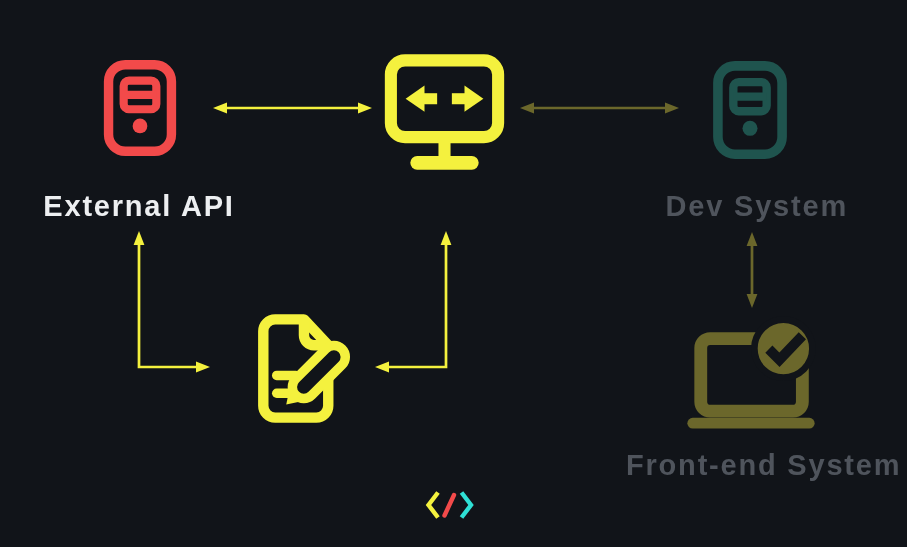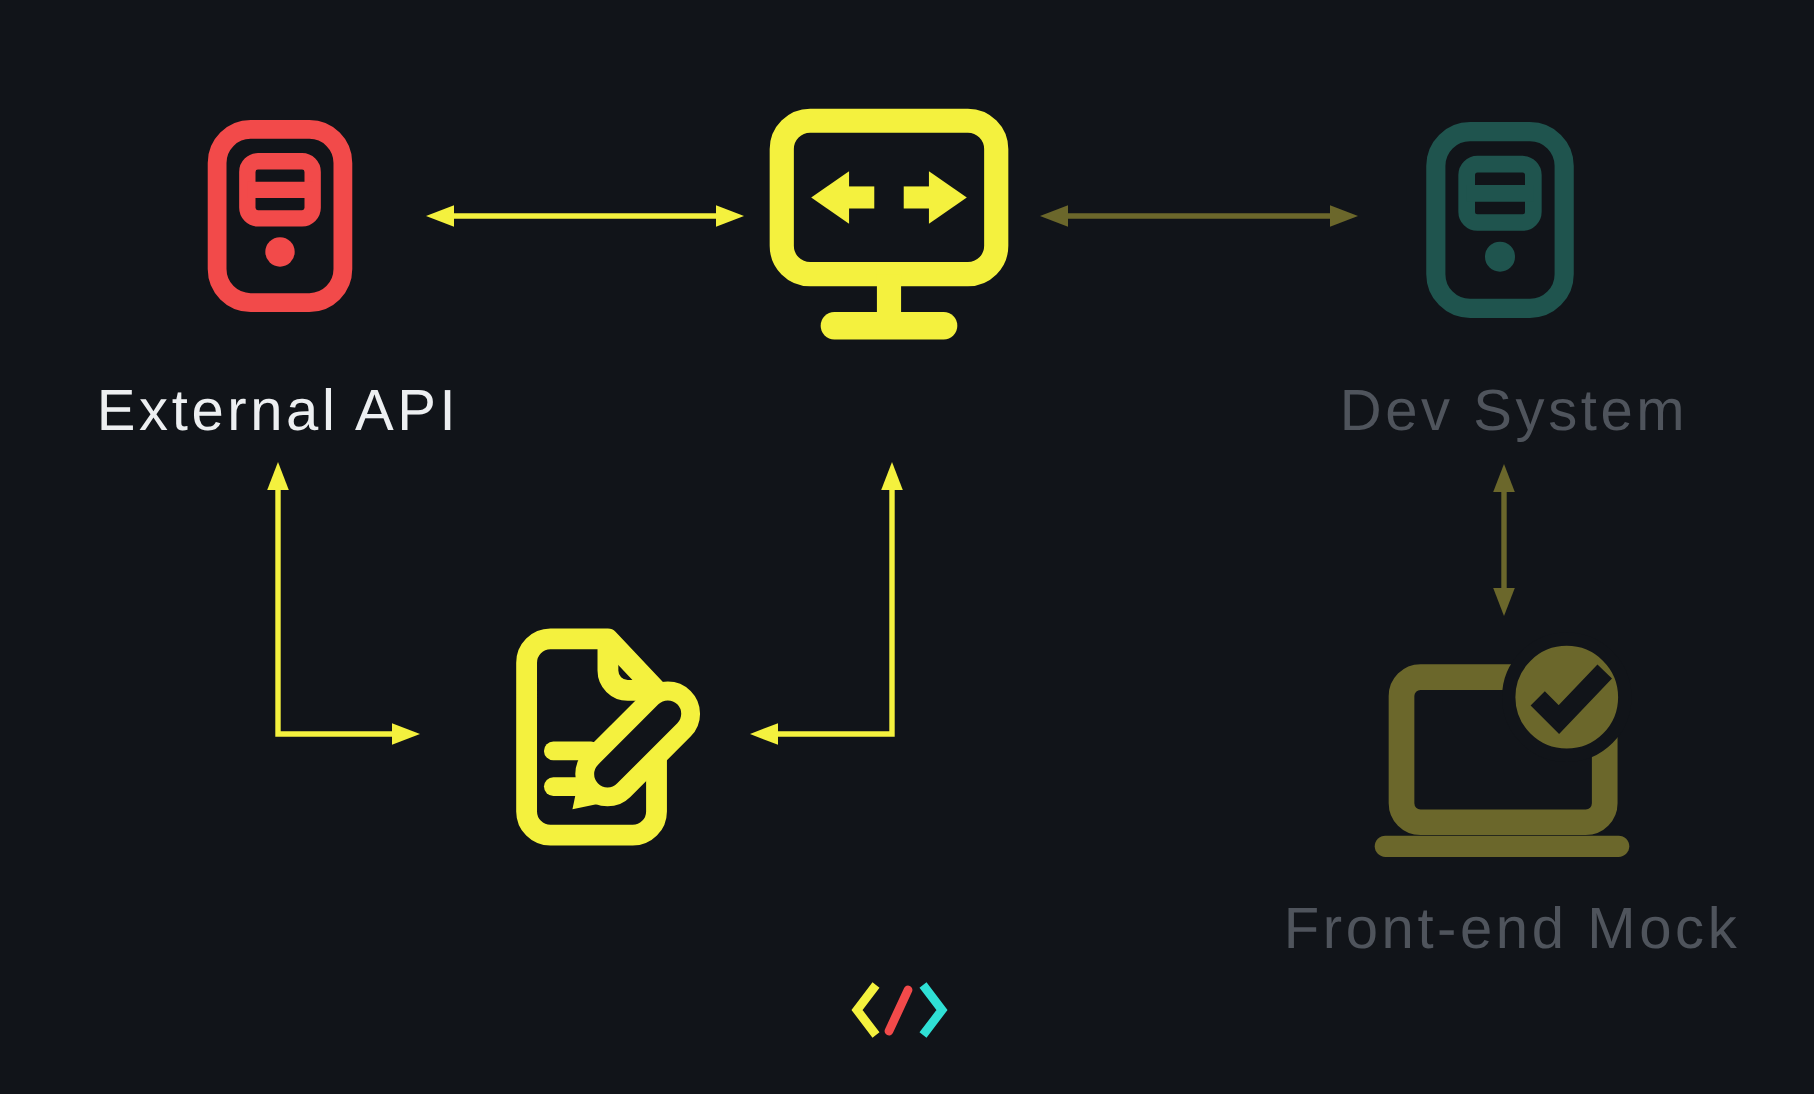--- a/index.html
+++ b/index.html
@@ -23,21 +23,21 @@
   .connectors polygon {
     fill: currentColor;
     stroke: none;
   }
   .icon { position: absolute; display: block; }
   .node-label {
     position: absolute;
     width: 260px;
     text-align: center;
     font-size: 29px;
-    font-weight: 400;
+    font-weight: 700;
     letter-spacing: 1.8px;
     line-height: 30px;
     white-space: nowrap;
   }
   .logo { position: absolute; }
 </style>
 </head>
 <body>
 
 <div class="stage" style="background-color: rgb(17, 20, 25);">
@@ -87,40 +87,40 @@
     <line x1="12" y1="16" x2="12" y2="20" stroke="currentColor" stroke-width="2.3"></line>
     <line x1="6.8" y1="20.9" x2="17.2" y2="20.9" stroke="currentColor" stroke-width="2.6" stroke-linecap="round"></line>
   </svg>
 
   <svg class="icon" style="left: 700px; top: 49px; color: rgb(31, 84, 78);" width="100" height="122" viewBox="0 0 24 24">
     <rect x="4.3" y="1.4" width="15.4" height="21.2" rx="4.1" fill="none" stroke="currentColor" stroke-width="2.3"></rect>
     <rect x="8" y="5.3" width="8" height="7" rx="1.3" fill="none" stroke="currentColor" stroke-width="2"></rect>
     <line x1="8" y1="8.8" x2="16" y2="8.8" stroke="currentColor" stroke-width="2"></line>
     <circle cx="12" cy="16.4" r="1.8" fill="currentColor"></circle>
   </svg>
-  <div class="node-label" style="left: 627px; top: 191px; color: rgb(79, 84, 92);">Dev System</div>
+  <div class="node-label" style="left: 588px; top: 191px; color: rgb(79, 84, 92); text-align: right;">Dev System</div>
 
   <svg class="icon" style="left: 240px; top: 306px; color: rgb(244, 241, 62);" width="119" height="125" viewBox="0 0 24 24">
     <path d="M12.9 2.1 H7.1 a2.4 2.4 0 0 0 -2.4 2.4 v15 a2.4 2.4 0 0 0 2.4 2.4 h8.3 a2.4 2.4 0 0 0 2.4 -2.4 V7.3 Z" fill="none" stroke="currentColor" stroke-width="2.1" stroke-linejoin="round"></path>
     <path d="M12.9 2.1 v3.2 a2 2 0 0 0 2 2 h2.9" fill="none" stroke="currentColor" stroke-width="2.1"></path>
     <line x1="7.4" y1="13.4" x2="11.2" y2="13.4" stroke="currentColor" stroke-width="1.9" stroke-linecap="round"></line>
     <line x1="7.4" y1="17" x2="9.9" y2="17" stroke="currentColor" stroke-width="1.9" stroke-linecap="round"></line>
     <g transform="rotate(-45 15.9 12.7)">
       <rect x="9.3" y="10.4" width="13.2" height="4.6" rx="2.3" stroke="currentColor" stroke-width="1.9" fill="#111419"></rect>
       <path d="M9.5 10.8 L6.6 12.7 L9.5 14.6 Z" fill="currentColor"></path>
     </g>
   </svg>
 
   <svg class="icon" style="left: 684px; top: 314px; color: rgb(107, 103, 43);" width="134" height="115" viewBox="0 0 24 20.6">
     <rect x="3" y="4.4" width="18.2" height="13" rx="1.7" fill="none" stroke="currentColor" stroke-width="2.3"></rect>
     <rect x="0.6" y="18.6" width="22.8" height="1.9" rx="0.95" fill="currentColor"></rect>
     <circle cx="17.8" cy="6.2" r="5.2" fill="currentColor" stroke-width="1.2" stroke="#111419"></circle>
     <path d="M15.2 6.3 l1.9 1.9 4.1 -4.3" fill="none" stroke-width="1.8" stroke="#111419"></path>
   </svg>
-  <div class="node-label" style="left: 626px; top: 450px; color: rgb(79, 84, 92);">Front-end Mock</div>
+  <div class="node-label" style="left: 626px; top: 450px; color: rgb(79, 84, 92);">Front-end System</div>
 
   <svg class="logo" style="left:424px; top:489px;" width="52" height="32" viewBox="0 0 52 32">
     <g style="color: rgb(244, 241, 62);">
       <polyline points="14,3.5 4.5,16 14,28.5" fill="none" stroke="currentColor" stroke-width="4.4"></polyline>
     </g>
     <g style="color: rgb(242, 74, 74);">
       <line x1="20.5" y1="26.5" x2="30" y2="6" stroke="currentColor" stroke-width="4.4" stroke-linecap="round"></line>
     </g>
     <g style="color: rgb(47, 224, 213);">
       <polyline points="37.5,3.5 47,16 37.5,28.5" fill="none" stroke="currentColor" stroke-width="4.4"></polyline>

